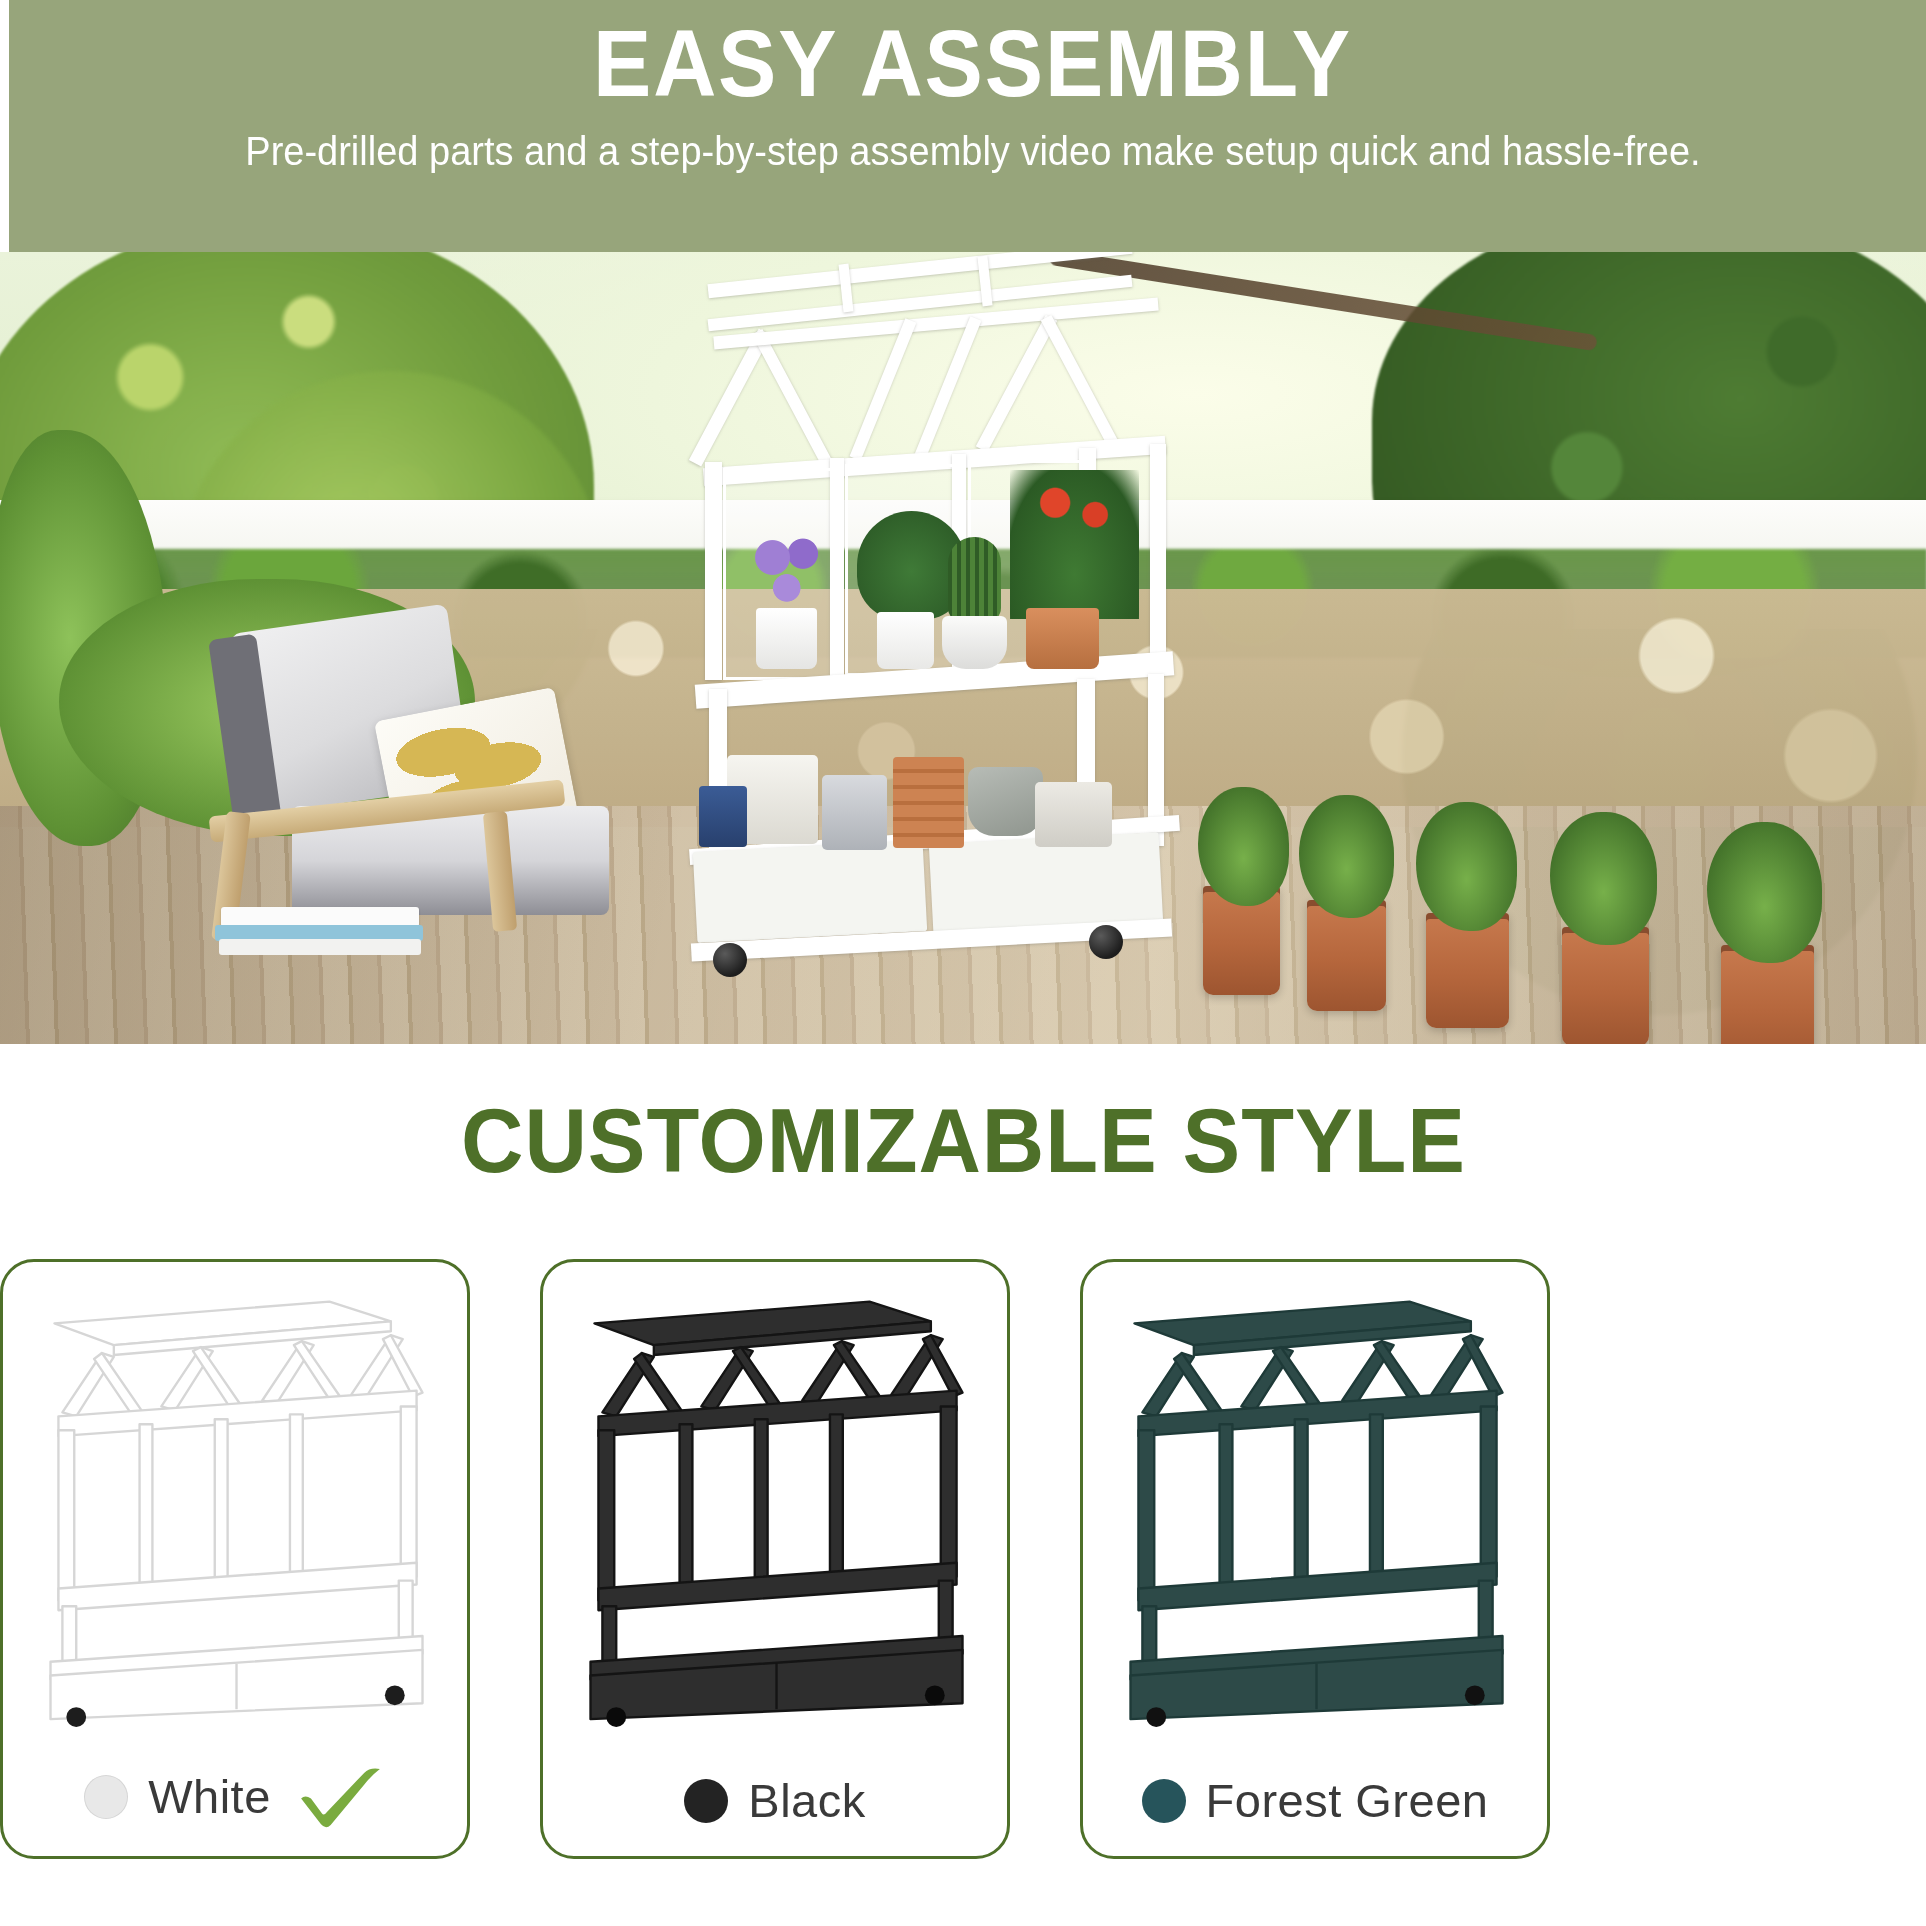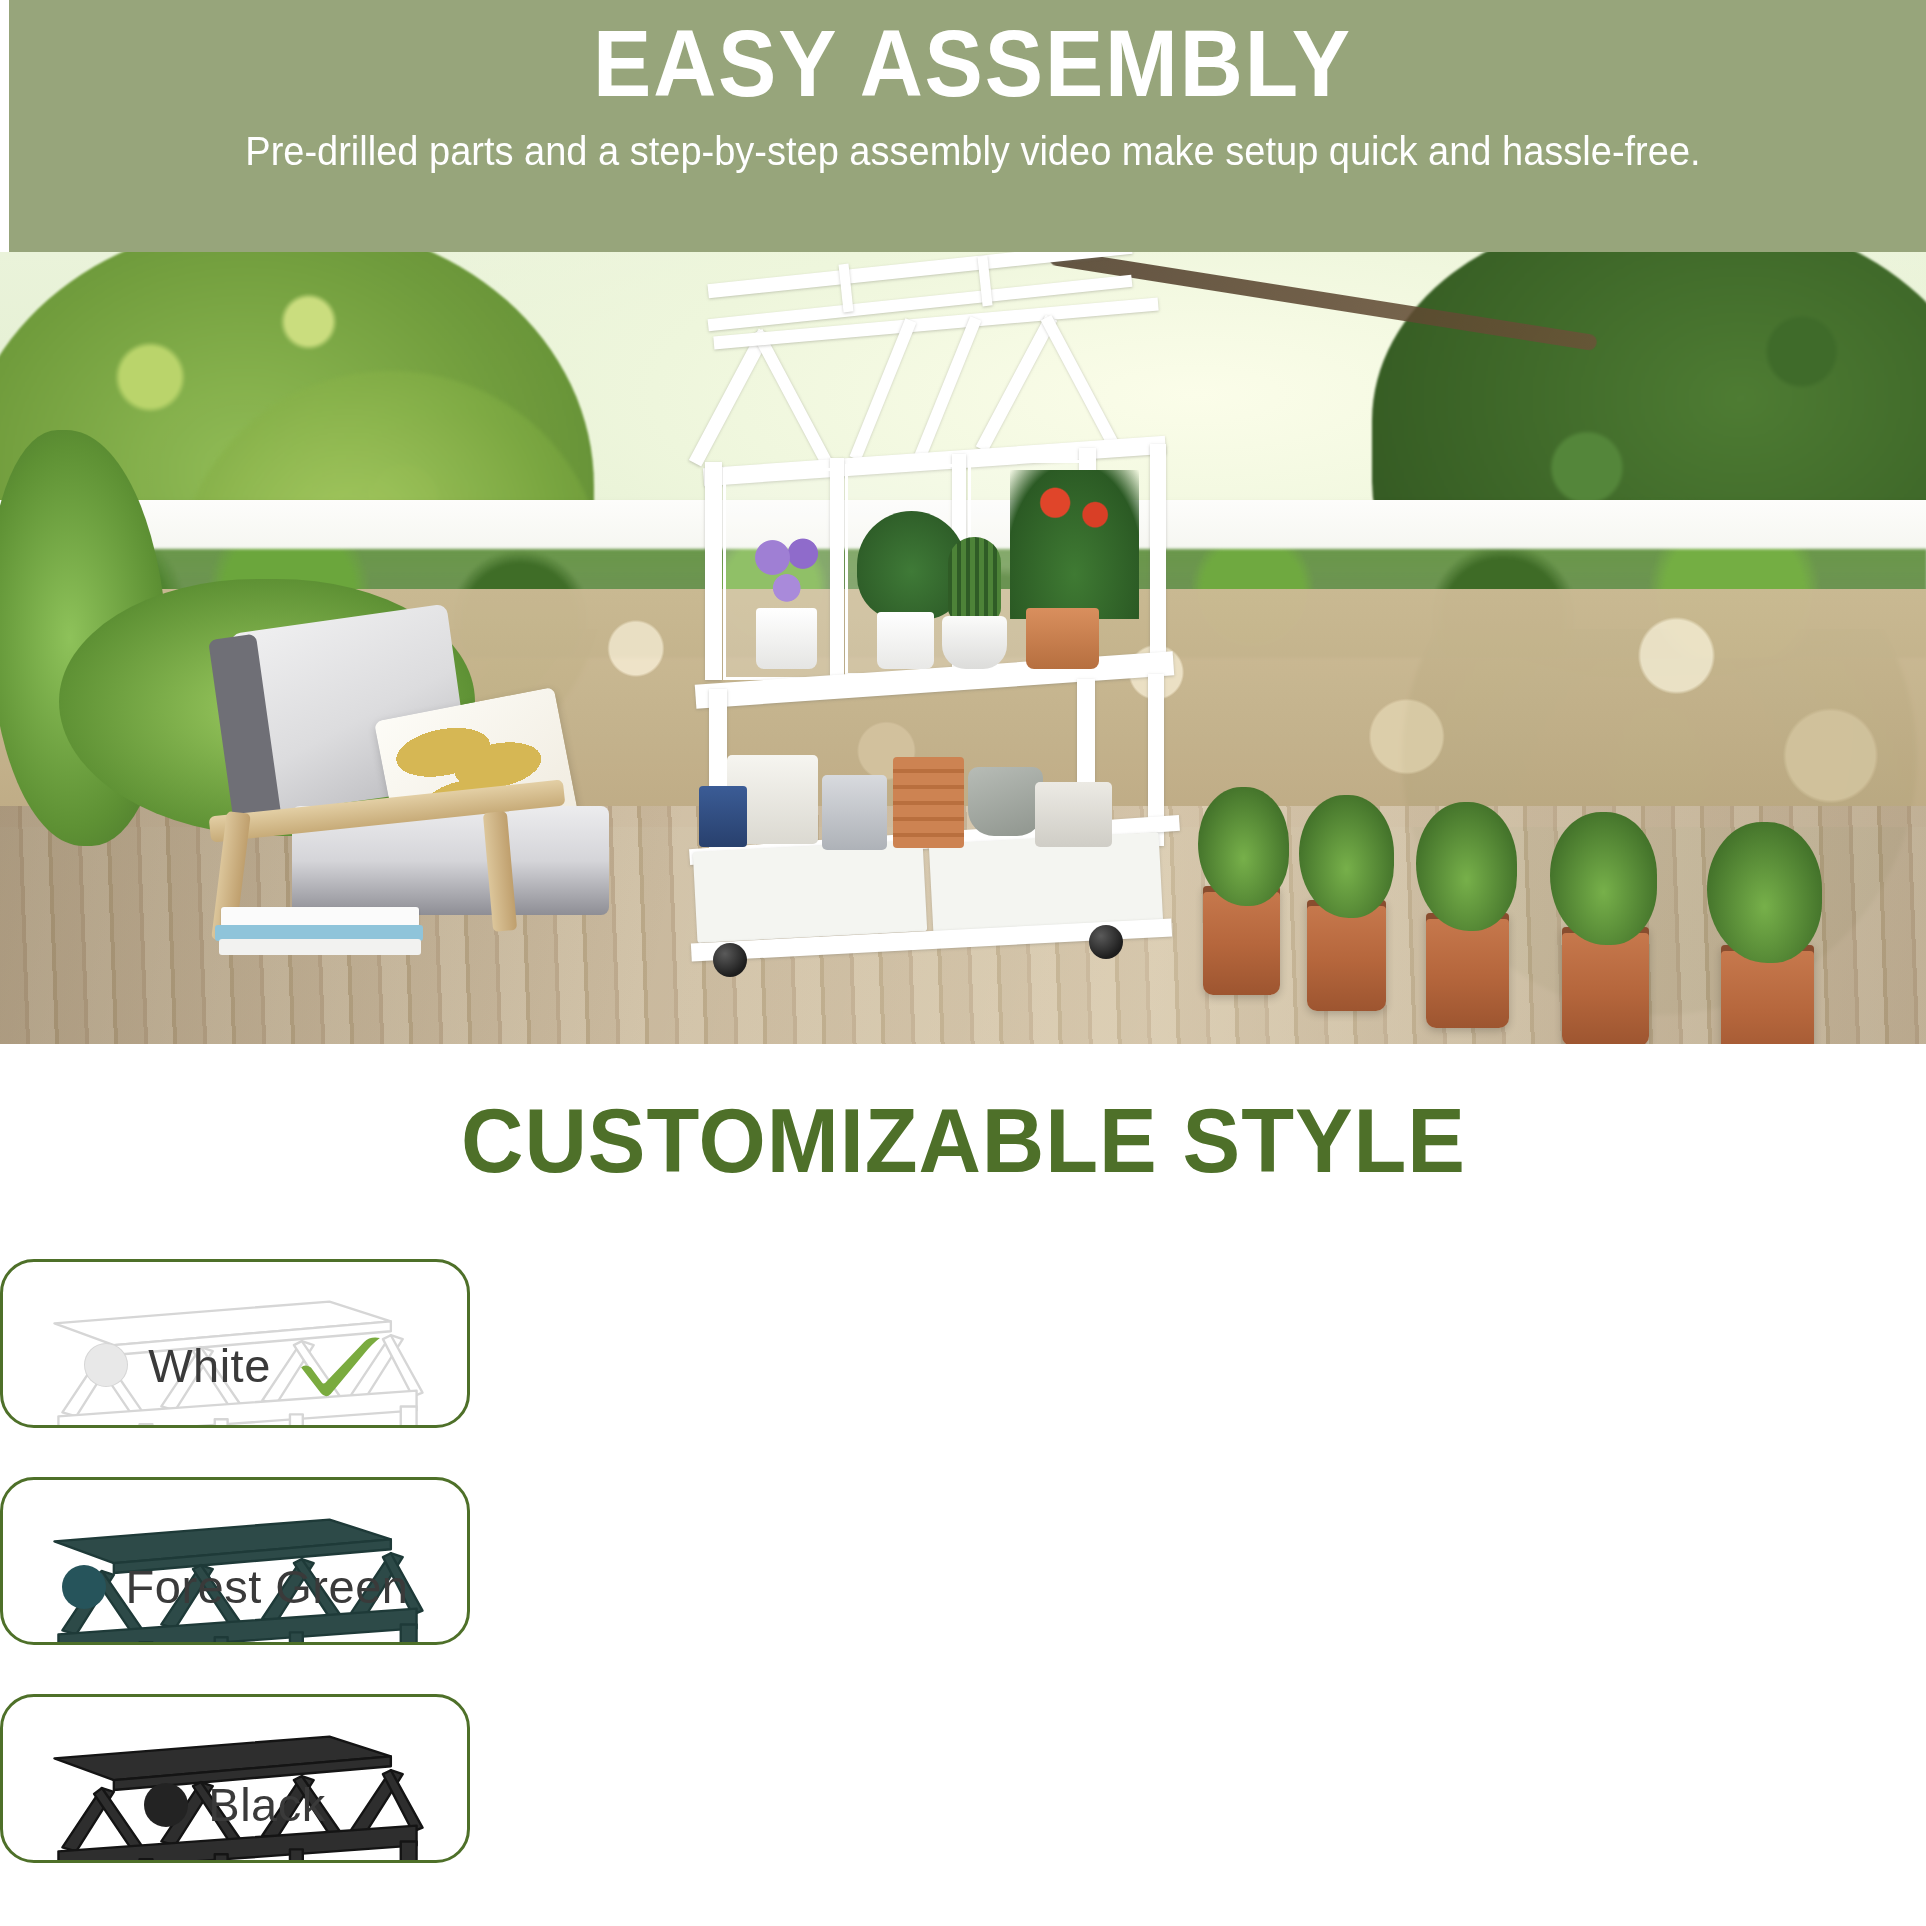--- a/index.html
+++ b/index.html
@@ -153,21 +153,21 @@
   
   .sec-title{
     position:absolute;left:0;top:1089px;width:1927px;text-align:center;
     font-size:91px;font-weight:bold;color:#4e7029;letter-spacing:1px;
     transform:scaleX(0.95);white-space:nowrap;
   }
 
   
   .cards{
     position:absolute;left:0;top:1259px;width:1927px;height:604px;
-    display:flex;justify-content:space-between;gap:49px;flex-direction:column;
+    display:flex;justify-content:flex-start;gap:70px;
   }
   .card{
     position:relative;width:470px;height:600px;
     border:3px solid #4e7029;border-radius:34px;background:#fff;
     display:flex;flex-direction:column;align-items:center;
     box-sizing:border-box;overflow:hidden;
   }
   .card-img{position:relative;width:100%;height:465px;}
   .card-label{
     position:absolute;left:0;bottom:28px;width:100%;
@@ -356,20 +356,59 @@
             <circle cx="396" cy="438" r="10"></circle>
           </g>
         </svg>
       </div>
       <div class="card-label">
         <span class="swatch swatch-ring" style="background:#e8e8e8;"></span>
         <span class="label-text">White</span>
         <svg class="check" viewBox="0 0 92 64">
           <path d="M6 34 Q10 30 16 34 L27 49 Q29 52 32 48 L70 8 Q76 2 86 4 Q78 10 70 20 L36 61 Q31 66 26 60 Z" fill="#7aab3f"></path>
         </svg>
+      </div>
+    </div>
+
+    <div class="card">
+      <div class="card-img">
+        <svg viewBox="0 0 475 470" width="470" height="465">
+          <g stroke="#141414" stroke-width="2.4" fill="#2e2e2e" stroke-linejoin="round">
+            <polygon points="52,62 330,40 392,60 112,84"></polygon>
+            <polygon points="112,84 392,60 392,70 112,94"></polygon>
+            <polygon points="60,152 100,92 112,96 74,156"></polygon>
+            <polygon points="100,92 140,150 130,154 92,98"></polygon>
+            <polygon points="160,146 200,86 212,90 174,150"></polygon>
+            <polygon points="200,86 240,144 230,148 192,90"></polygon>
+            <polygon points="262,140 302,80 314,84 276,144"></polygon>
+            <polygon points="302,80 342,138 332,142 294,84"></polygon>
+            <polygon points="352,134 392,74 404,78 366,138"></polygon>
+            <polygon points="392,74 424,132 414,136 384,78"></polygon>
+            <polygon points="56,156 418,130 418,150 56,176"></polygon>
+            <rect x="56" y="170" width="16" height="172"></rect>
+            <rect x="138" y="164" width="13" height="172"></rect>
+            <rect x="214" y="159" width="13" height="172"></rect>
+            <rect x="290" y="154" width="13" height="172"></rect>
+            <rect x="402" y="146" width="16" height="172"></rect>
+            <polygon points="56,330 418,304 418,326 56,352"></polygon>
+            <rect x="60" y="348" width="14" height="76"></rect>
+            <rect x="400" y="322" width="14" height="76"></rect>
+            <polygon points="48,404 424,378 424,396 48,422"></polygon>
+            <polygon points="48,418 424,392 424,446 48,462"></polygon>
+            <line x1="236" y1="406" x2="236" y2="452"></line>
+          </g>
+          <g fill="#0a0a0a">
+            <circle cx="74" cy="460" r="10"></circle>
+            <circle cx="396" cy="438" r="10"></circle>
+          </g>
+        </svg>
+      </div>
+      <div class="card-label">
+        <span class="swatch" style="background:#232323;"></span>
+        <span class="label-text">Black</span>
       </div>
     </div>
 
     <div class="card">
       <div class="card-img">
         <svg viewBox="0 0 475 470" width="470" height="465">
           <g stroke="#1e3a38" stroke-width="2.4" fill="#2d4a48" stroke-linejoin="round">
             <polygon points="52,62 330,40 392,60 112,84"></polygon>
             <polygon points="112,84 392,60 392,70 112,94"></polygon>
             <polygon points="60,152 100,92 112,96 74,156"></polygon>
@@ -398,54 +437,15 @@
             <circle cx="396" cy="438" r="10"></circle>
           </g>
         </svg>
       </div>
       <div class="card-label">
         <span class="swatch" style="background:#26545b;"></span>
         <span class="label-text">Forest Green</span>
       </div>
     </div>
 
-    <div class="card">
-      <div class="card-img">
-        <svg viewBox="0 0 475 470" width="470" height="465">
-          <g stroke="#141414" stroke-width="2.4" fill="#2e2e2e" stroke-linejoin="round">
-            <polygon points="52,62 330,40 392,60 112,84"></polygon>
-            <polygon points="112,84 392,60 392,70 112,94"></polygon>
-            <polygon points="60,152 100,92 112,96 74,156"></polygon>
-            <polygon points="100,92 140,150 130,154 92,98"></polygon>
-            <polygon points="160,146 200,86 212,90 174,150"></polygon>
-            <polygon points="200,86 240,144 230,148 192,90"></polygon>
-            <polygon points="262,140 302,80 314,84 276,144"></polygon>
-            <polygon points="302,80 342,138 332,142 294,84"></polygon>
-            <polygon points="352,134 392,74 404,78 366,138"></polygon>
-            <polygon points="392,74 424,132 414,136 384,78"></polygon>
-            <polygon points="56,156 418,130 418,150 56,176"></polygon>
-            <rect x="56" y="170" width="16" height="172"></rect>
-            <rect x="138" y="164" width="13" height="172"></rect>
-            <rect x="214" y="159" width="13" height="172"></rect>
-            <rect x="290" y="154" width="13" height="172"></rect>
-            <rect x="402" y="146" width="16" height="172"></rect>
-            <polygon points="56,330 418,304 418,326 56,352"></polygon>
-            <rect x="60" y="348" width="14" height="76"></rect>
-            <rect x="400" y="322" width="14" height="76"></rect>
-            <polygon points="48,404 424,378 424,396 48,422"></polygon>
-            <polygon points="48,418 424,392 424,446 48,462"></polygon>
-            <line x1="236" y1="406" x2="236" y2="452"></line>
-          </g>
-          <g fill="#0a0a0a">
-            <circle cx="74" cy="460" r="10"></circle>
-            <circle cx="396" cy="438" r="10"></circle>
-          </g>
-        </svg>
-      </div>
-      <div class="card-label">
-        <span class="swatch" style="background:#232323;"></span>
-        <span class="label-text">Black</span>
-      </div>
-    </div>
-
   </div>
 </div>
 
 
 </body></html>

